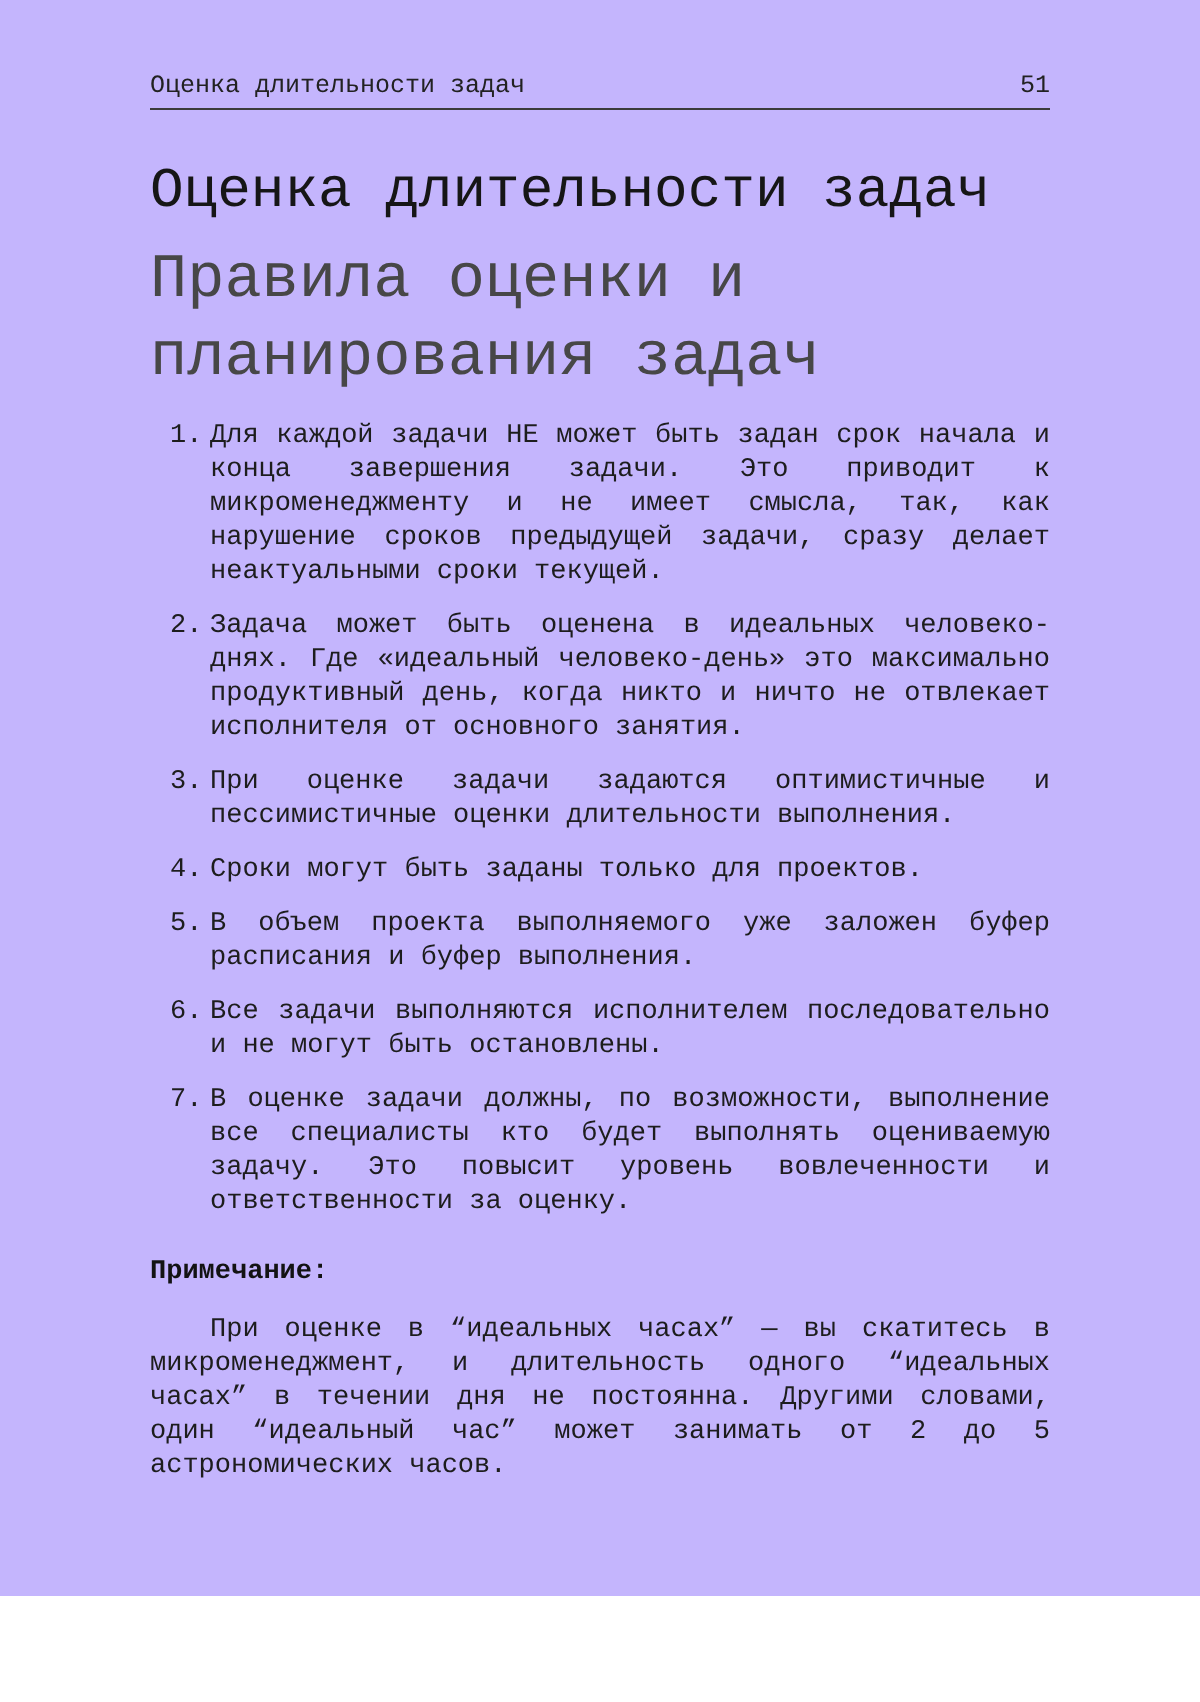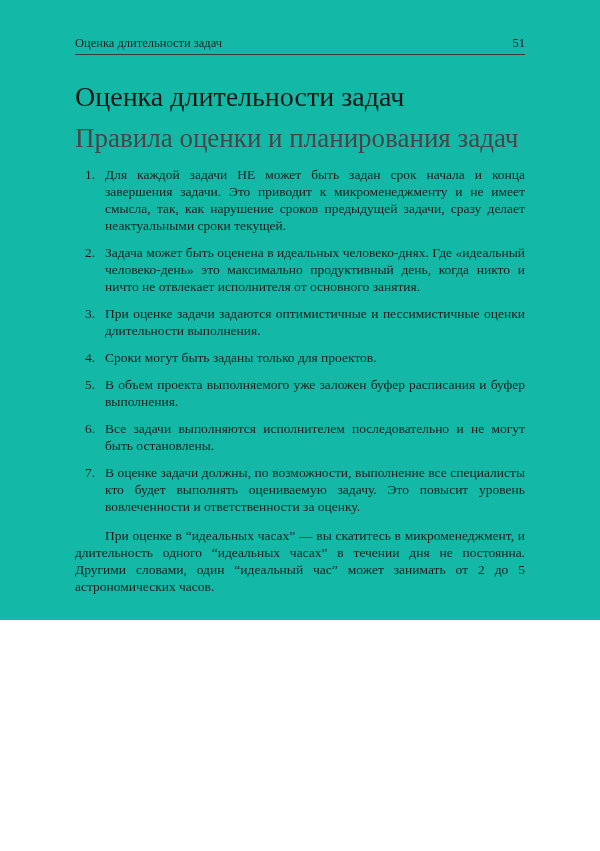--- a/index.html
+++ b/index.html
@@ -1,24 +1,24 @@
 <!DOCTYPE html>
 <html lang="ru"><head>
 <meta charset="utf-8">
 <style>
   html, body { margin: 0; padding: 0; background: #ffffff; }
   .page {
     position: relative;
     width: 600px;
-    height: 620px;
+    height: 798px;
     margin: 0 auto;
-    background: #14b8a6;
+    background: #c4b5fd;
     box-sizing: border-box;
     padding: 36px 75px 0 75px;
-    font-family: Liberation Serif, serif;
+    font-family: Liberation Mono, monospace;
     color: #1d1d1d;
     overflow: hidden;
   }
   .running-header {
     display: flex;
     justify-content: space-between;
     align-items: baseline;
     font-size: 12.5px;
     line-height: 15px;
     color: #222222;
@@ -27,21 +27,21 @@
   }
   .doc-title {
     margin: 25px 0 0 0;
     font-size: 28px;
     line-height: 1.18;
     font-weight: 500;
     color: #161616;
   }
   .doc-subtitle {
     margin: 9px 0 0 0;
-    font-size: 27px;
+    font-size: 31px;
     line-height: 1.25;
     font-weight: 400;
     color: #474747;
   }
   .body-text {
     font-size: 13.5px;
     line-height: 17px;
     text-align: justify;
     color: #1d1d1d;
   }
@@ -122,17 +122,18 @@
     <li class="rule">
       <span class="num">6.</span>
       <span class="txt">Все задачи выполняются исполнителем последовательно и не могут быть остановлены.</span>
     </li>
     <li class="rule">
       <span class="num">7.</span>
       <span class="txt">В оценке задачи должны, по возможности, выполнение все специалисты кто будет выполнять оцениваемую задачу. Это повысит уровень вовлеченности и ответственности за оценку.</span>
     </li>
   </ol>
 
+  <p class="body-text note-heading">Примечание:</p>
 
 
   <p class="body-text note">При оценке в “идеальных часах” — вы скатитесь в микроменеджмент, и длительность одного “идеальных часах” в течении дня не постоянна. Другими словами, один “идеальный час” может занимать от 2 до 5 астрономических часов.</p>
 
 </div>
 
 </body></html>

